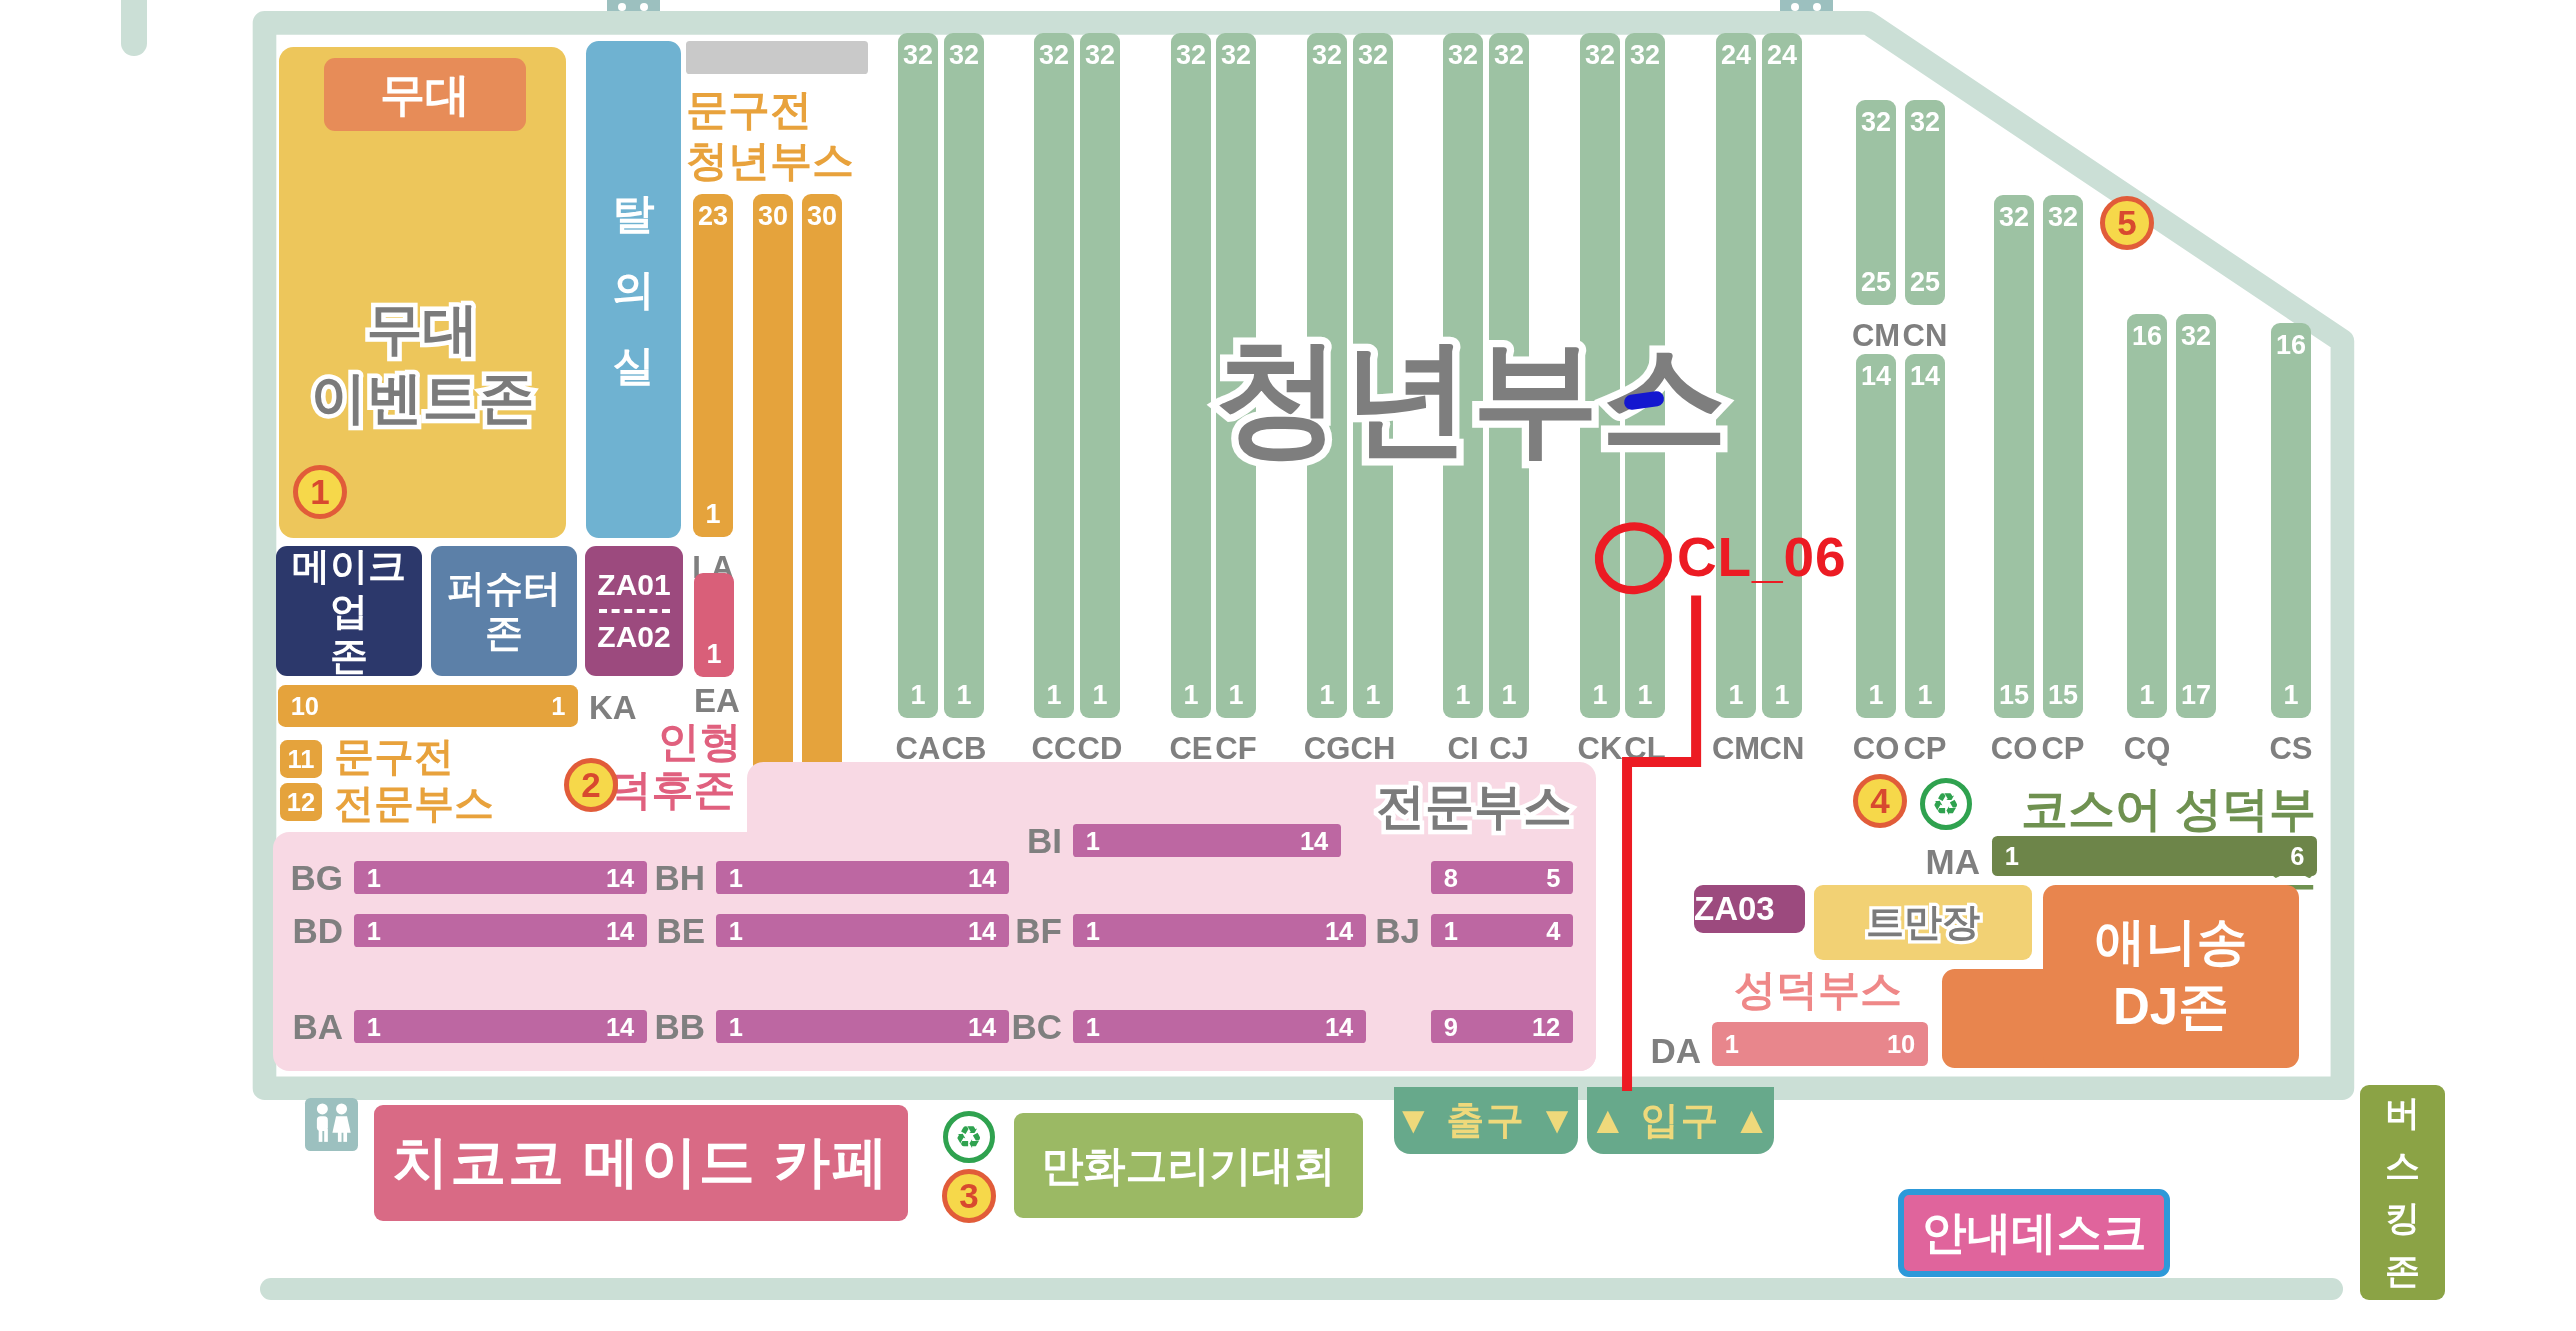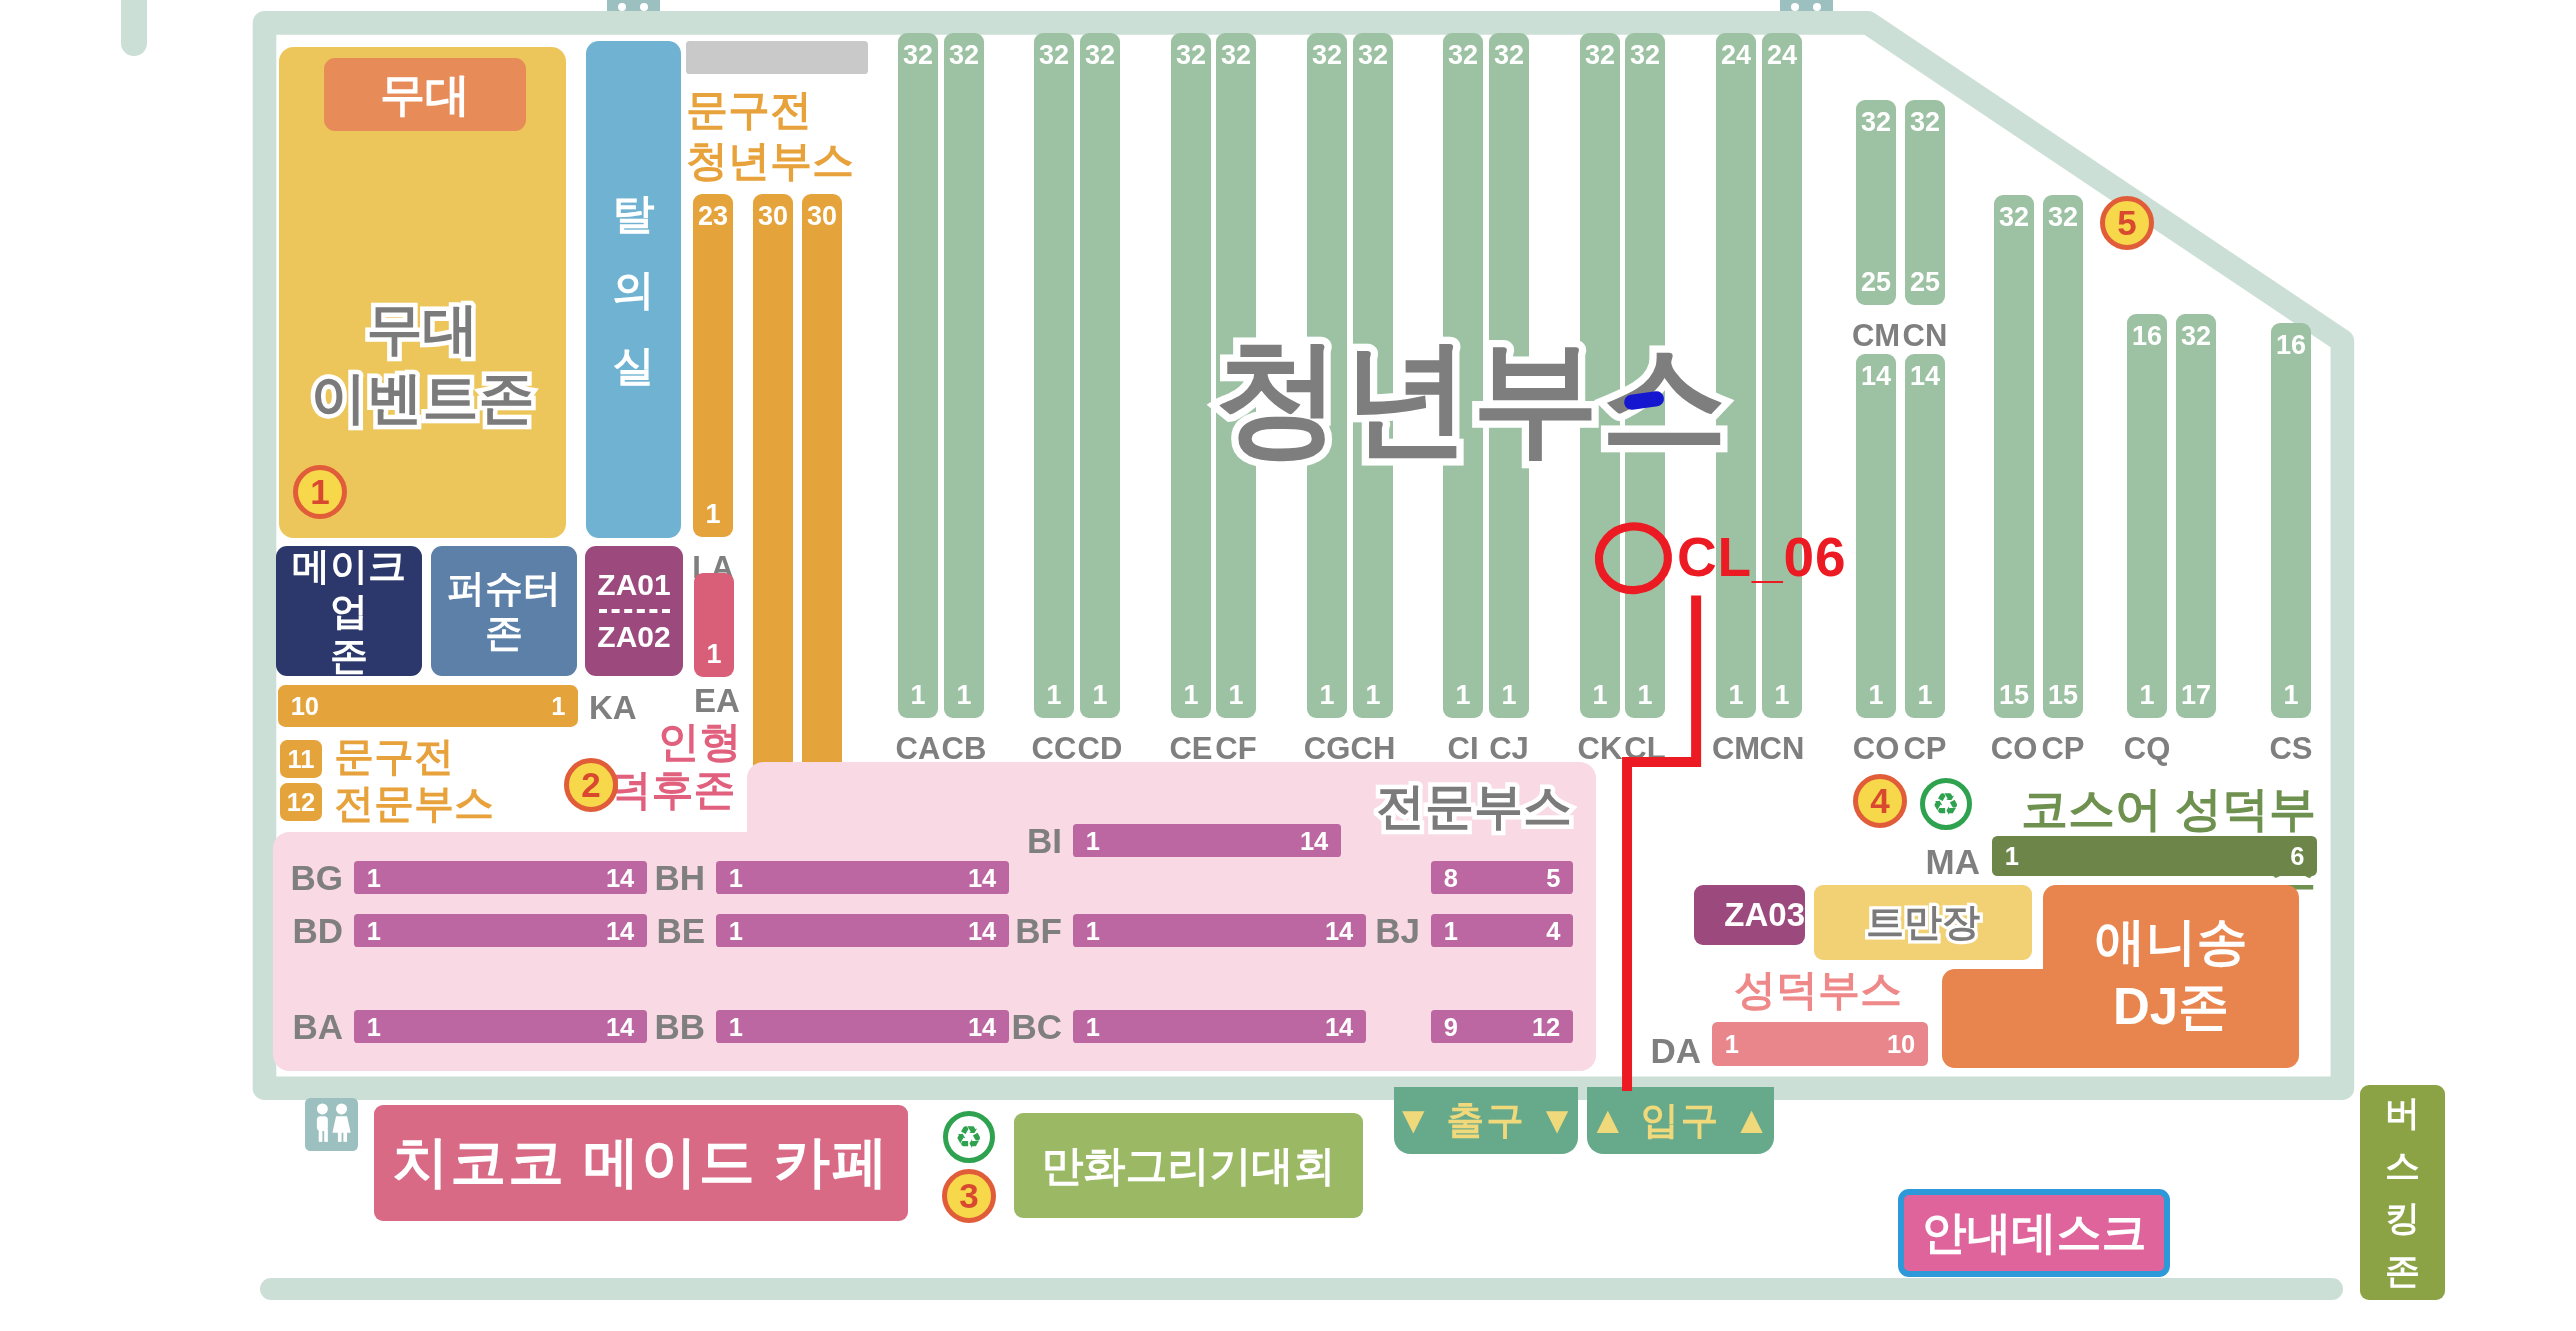--- a/index.html
+++ b/index.html
@@ -56,22 +56,22 @@
   .pink1{left:273px;top:832px;width:1323px;height:239px;background:#f8d9e4;border-radius:16.4px;}
   .pink2{left:747px;top:762px;width:849px;height:309px;background:#f8d9e4;border-radius:16.4px;}
   .pro-title{left:1254px;top:774px;width:318px;text-align:right;color:#7b7b7b;font-size:49px;z-index:2;}
   .pbar{position:absolute;height:33px;background:#bd67a2;border-radius:3.6px;}
   .pbar .plabel{position:absolute;right:100%;margin-right:11px;top:50%;transform:translateY(-50%);
       color:#7f7f7f;font-size:35px;}
   
   .cos-title{left:1989px;top:778px;width:327px;text-align:right;color:#6f9150;font-size:47px;}
   .ma-label{left:1909px;top:842px;width:71px;text-align:right;color:#7f7f7f;font-size:35px;}
   .mabar{left:1992px;top:836px;width:325px;height:40px;background:#6d8549;border-radius:5.5px;}
-  .za03{left:1694px;top:885px;width:111px;height:60px;background:#9c4a7e;border-radius:9px;color:#fff;font-size:33px;
-      display:flex;align-items:center;justify-content:flex-end;}
+  .za03{left:1694px;top:885px;width:111px;height:48px;background:#9c4a7e;border-radius:9px;color:#fff;font-size:33px;
+      display:flex;align-items:center;justify-content:flex-start;}
   .tman{left:1814px;top:885px;width:218px;height:75px;background:#f2d174;border-radius:9px;color:#7b7b7b;font-size:38px;
       display:flex;align-items:center;justify-content:center;}
   .dj-main{left:2043px;top:885px;width:256px;height:183px;background:#e8854e;border-radius:12.7px;}
   .dj-ext{left:1942px;top:969px;width:118px;height:99px;background:#e8854e;border-radius:12.7px 0 0 12.7px;}
   .dj-text{left:2043px;top:909px;width:256px;text-align:center;color:#fff;font-size:51px;line-height:65px;z-index:2;}
   .sd-title{left:1709px;top:962px;width:218px;text-align:center;color:#ef8888;font-size:42px;}
   .da-label{left:1634px;top:1031px;width:67px;text-align:right;color:#7f7f7f;font-size:35px;}
   .dabar{left:1712px;top:1022px;width:216px;height:44px;background:#e8868c;border-radius:5.5px;}
   
   .gate{position:absolute;top:1087px;height:67px;background:#67a98b;border-radius:0 0 16.4px 16.4px;color:#efd97b;

